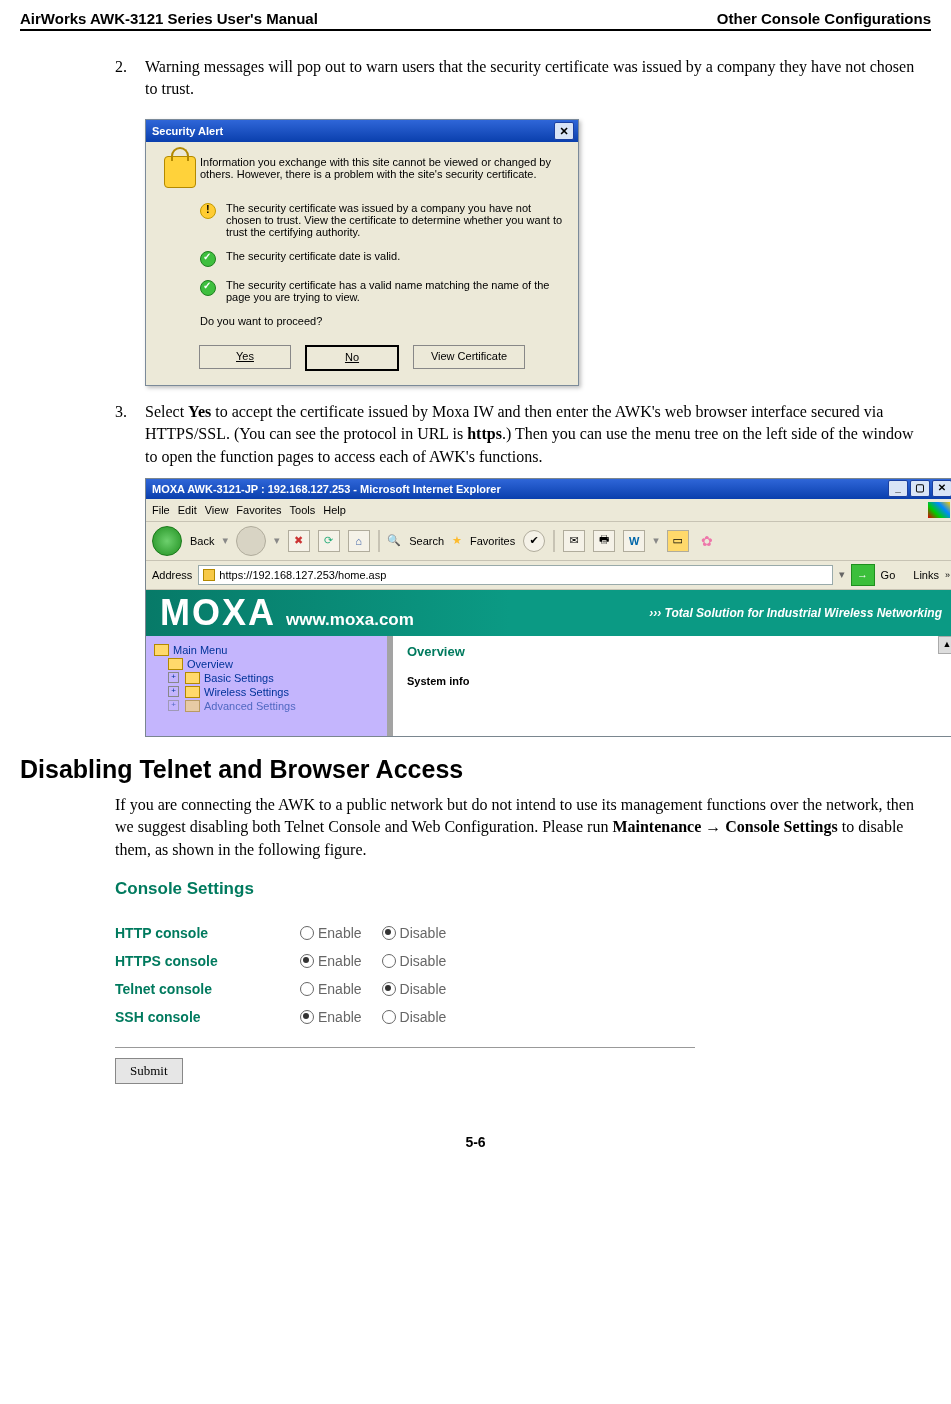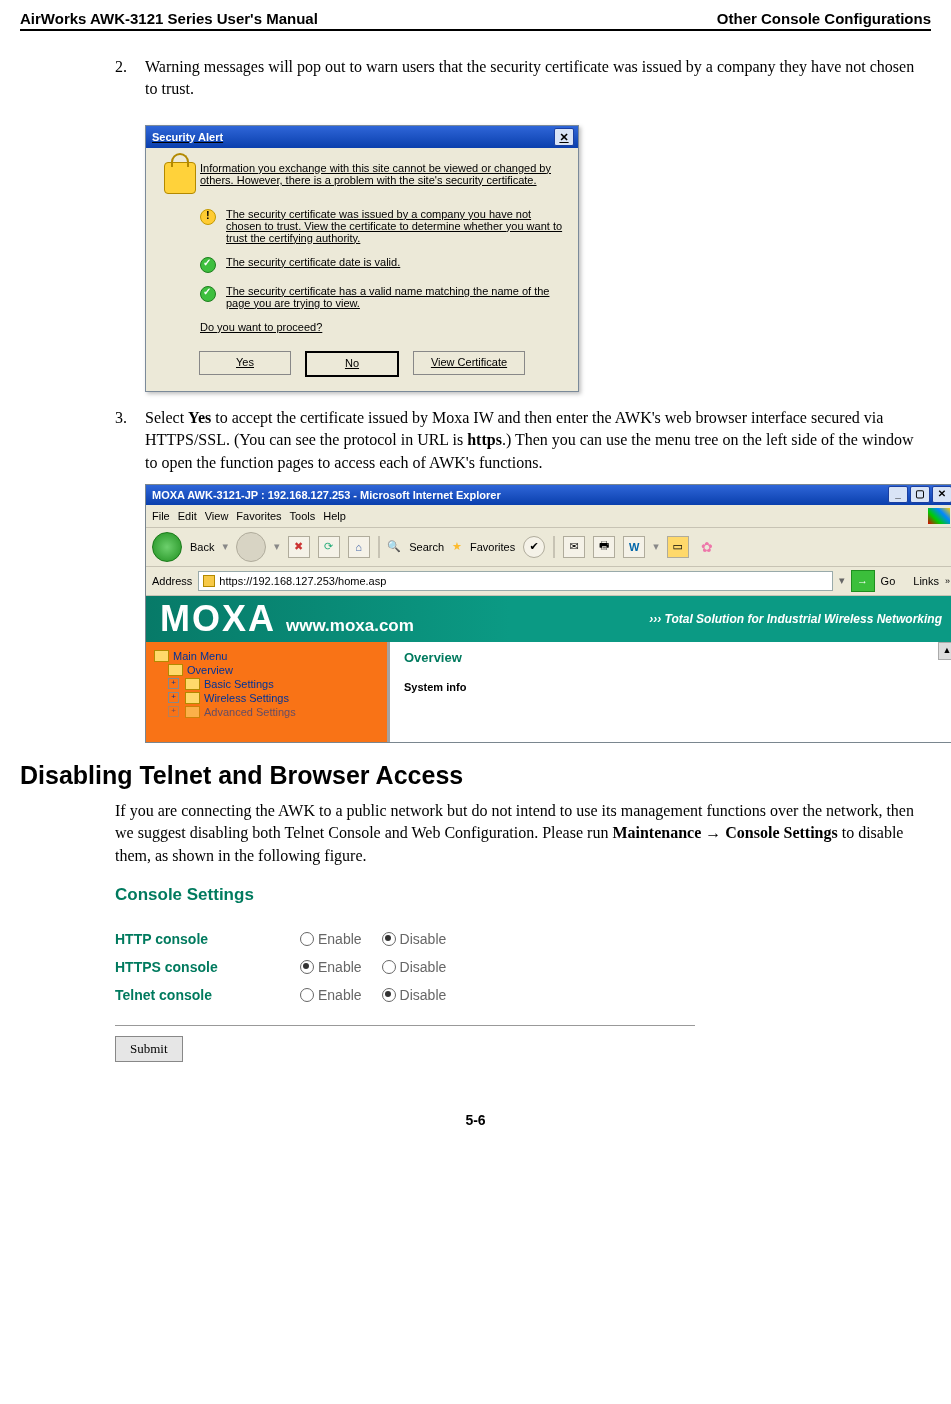--- a/index.html
+++ b/index.html
@@ -36,23 +36,22 @@
   .num {
     width: 30px;
     flex-shrink: 0;
   }
   .dialog {
     width: 432px;
     border: 1px solid #7b8a99;
     background: #ece9d8;
     font-family: Tahoma, "MS Sans Serif", sans-serif;
     font-size: 11px;
-    margin: 24px 0 15px 30px;
+    margin: 18px 0 15px 30px;
     box-shadow: 2px 2px 4px rgba(0,0,0,0.25);
-    text-decoration: underline;
   }
   .titlebar {
     background: linear-gradient(to bottom, #2f66d8, #0a3fad);
     color: #fff;
     height: 22px;
     display: flex;
     align-items: center;
     justify-content: space-between;
     padding: 0 4px 0 6px;
     font-weight: bold;
@@ -176,21 +175,21 @@
     height:46px;background:linear-gradient(to right,#077a68,#0b9a84 45%,#0b9a84);
     display:flex;align-items:center;justify-content:space-between;padding:0 14px;color:#fff;
     font-family:Arial,sans-serif;
   }
   .moxa-left{display:flex;align-items:baseline;gap:10px;}
   .moxa-logo{font-size:36px;font-weight:bold;letter-spacing:2px;}
   .moxa-url{font-size:17px;font-weight:bold;}
   .moxa-tag{font-size:12px;font-style:italic;font-weight:bold;}
   .br-main{display:flex;background:#fff;min-height:100px;}
   .tree{
-    width:225px;border-right:3px solid #a3a3a3;padding:6px 8px;font-size:11px;background:#f97316;
+    width:225px;border-right:6px solid #a3a3a3;padding:6px 8px;font-size:11px;background:#c4b5fd;
   }
   .tree-item{display:flex;align-items:center;gap:4px;margin:2px 0;color:#003399;}
   .tree-item.sub{margin-left:14px;}
   .fld{width:13px;height:10px;background:#ffd96b;border:1px solid #b38900;display:inline-block;}
   .pm{width:9px;height:9px;border:1px solid #888;font-size:8px;line-height:8px;text-align:center;margin-right:2px;display:inline-block;}
   .panel{flex:1;padding:8px 14px;font-family:Verdana,Arial,sans-serif;font-size:11px;position:relative;}
   .panel .ov{color:#007a5e;font-weight:bold;font-size:13px;margin-bottom:16px;}
   .panel .info{color:#003399;font-weight:bold;margin-bottom:8px;}
   .panel .sys{font-weight:bold;}
   .scroll-up{position:absolute;right:0;top:0;width:16px;height:16px;background:#ddd;border:1px solid #aaa;text-align:center;line-height:14px;font-size:9px;}
@@ -392,20 +391,25 @@
         <tr>
           <td class="label">HTTPS console</td>
           <td><span class="radio sel"></span><span>Enable</span></td>
           <td><span class="radio"></span><span>Disable</span></td>
         </tr>
         <tr>
           <td class="label">Telnet console</td>
           <td><span class="radio"></span><span>Enable</span></td>
           <td><span class="radio sel"></span><span>Disable</span></td>
         </tr>
+        <tr>
+          <td class="label">SSH console</td>
+          <td><span class="radio sel"></span><span>Enable</span></td>
+          <td><span class="radio"></span><span>Disable</span></td>
+        </tr>
       </tbody>
         </table>
       <hr class="hr">
       <button class="submit-btn">Submit</button>
     </div>
   </div>
 
   <div class="page-num">5-6</div>
 </div>
 

